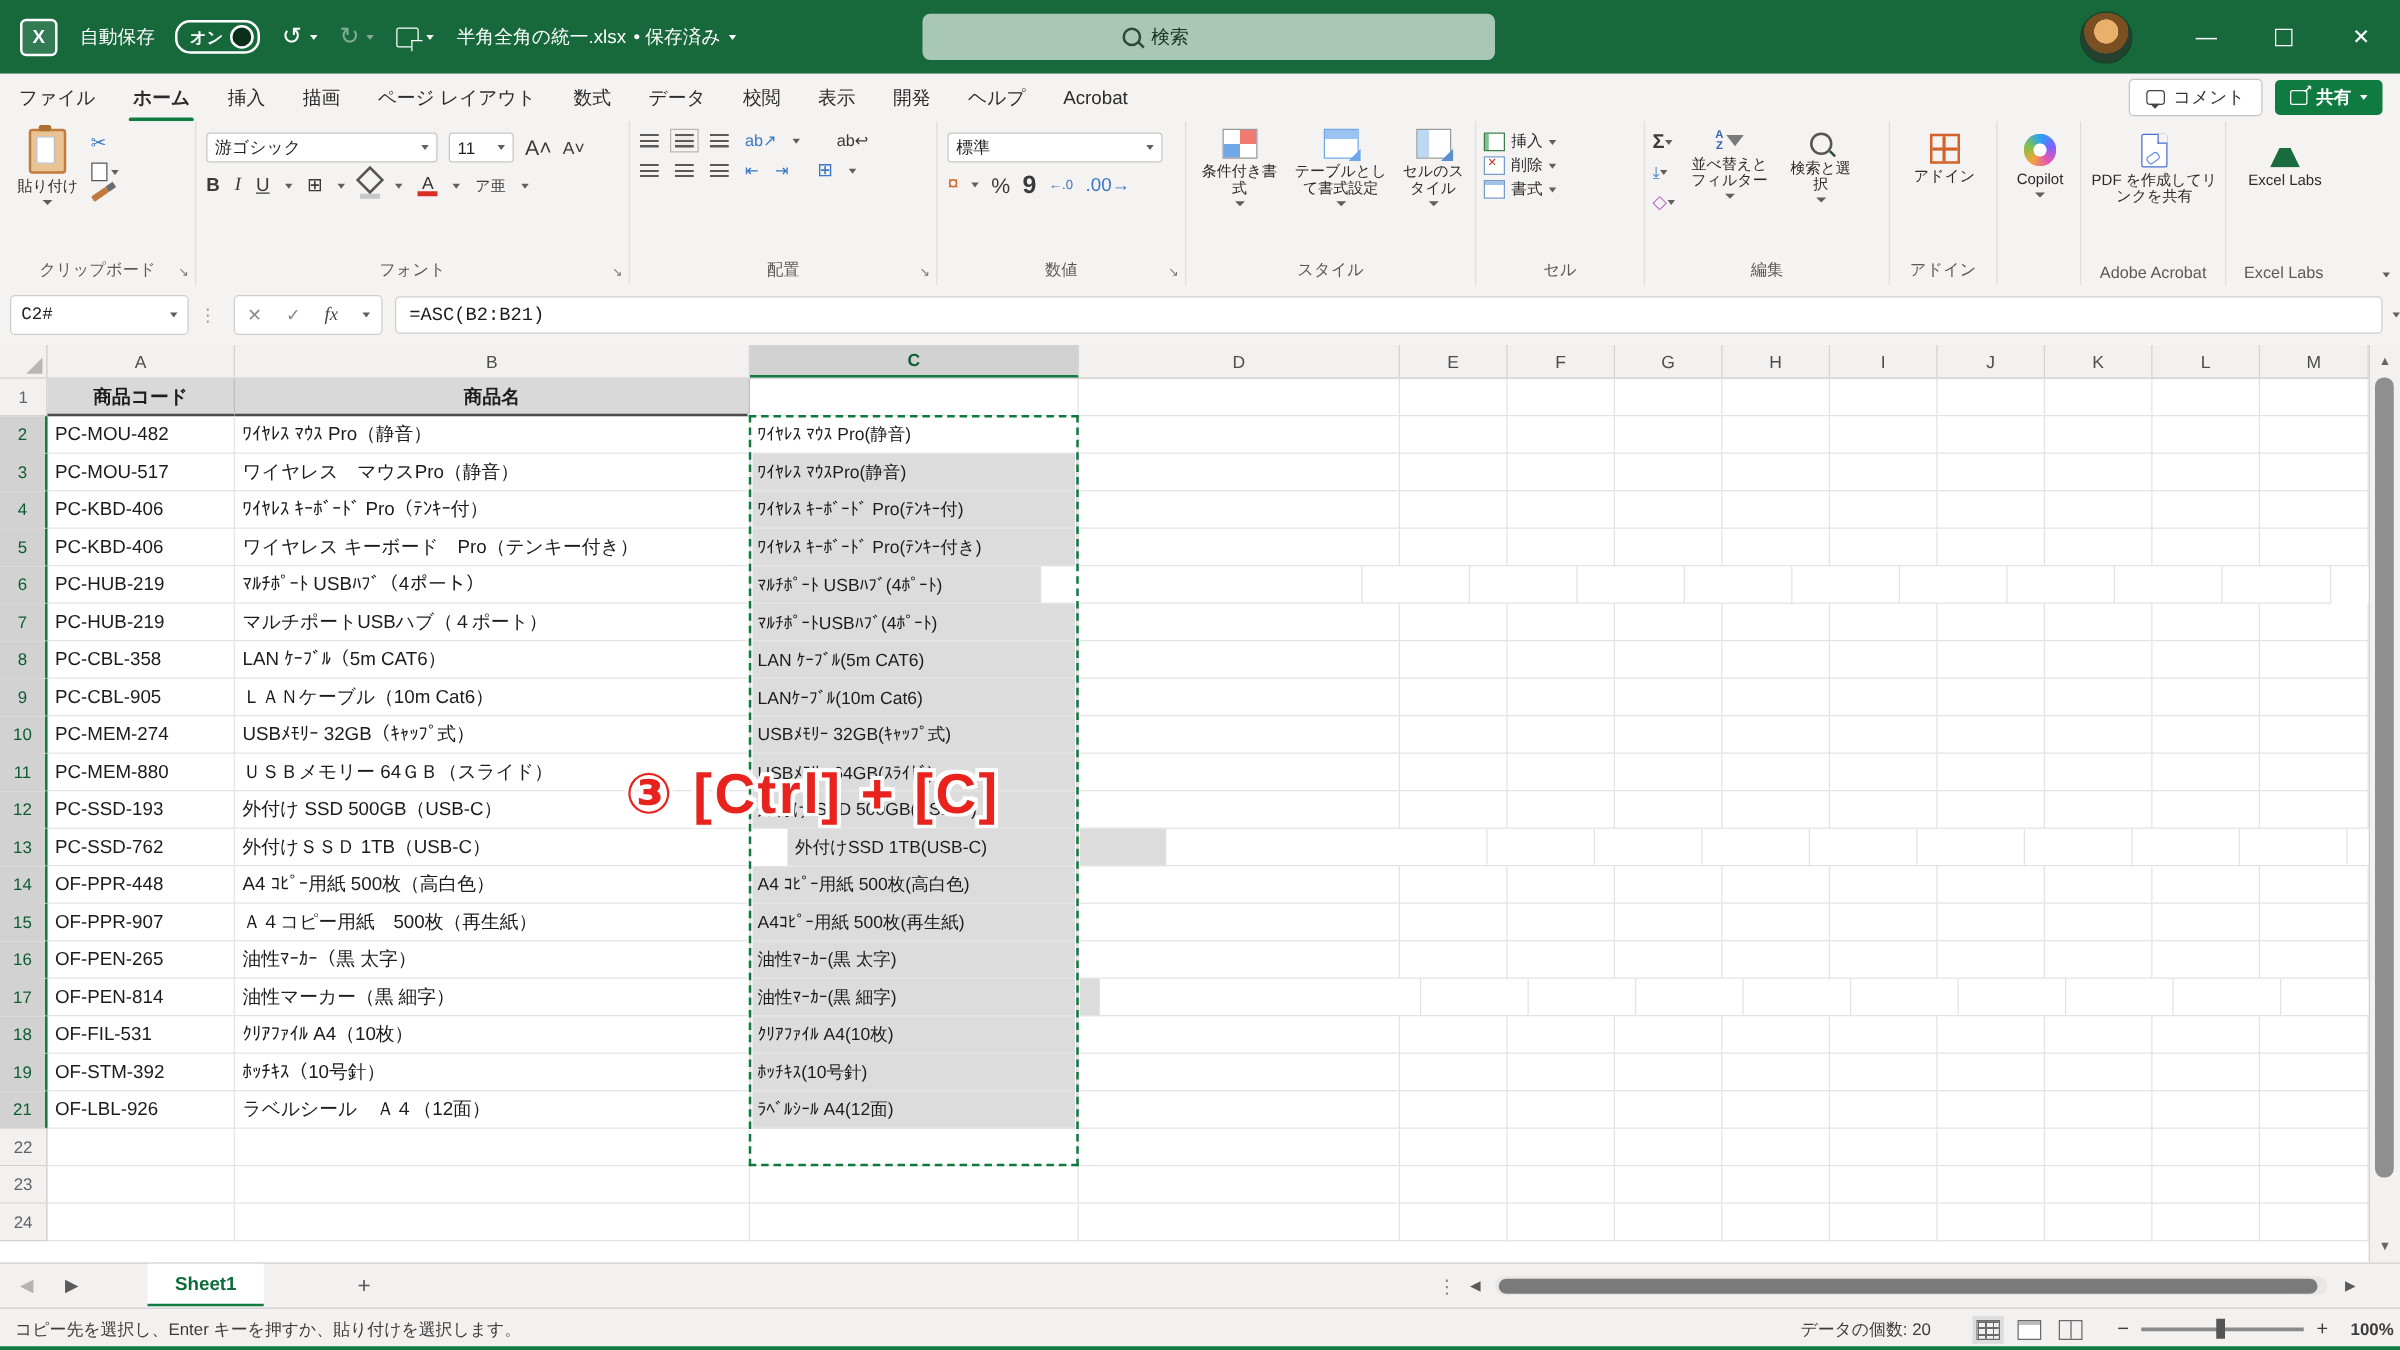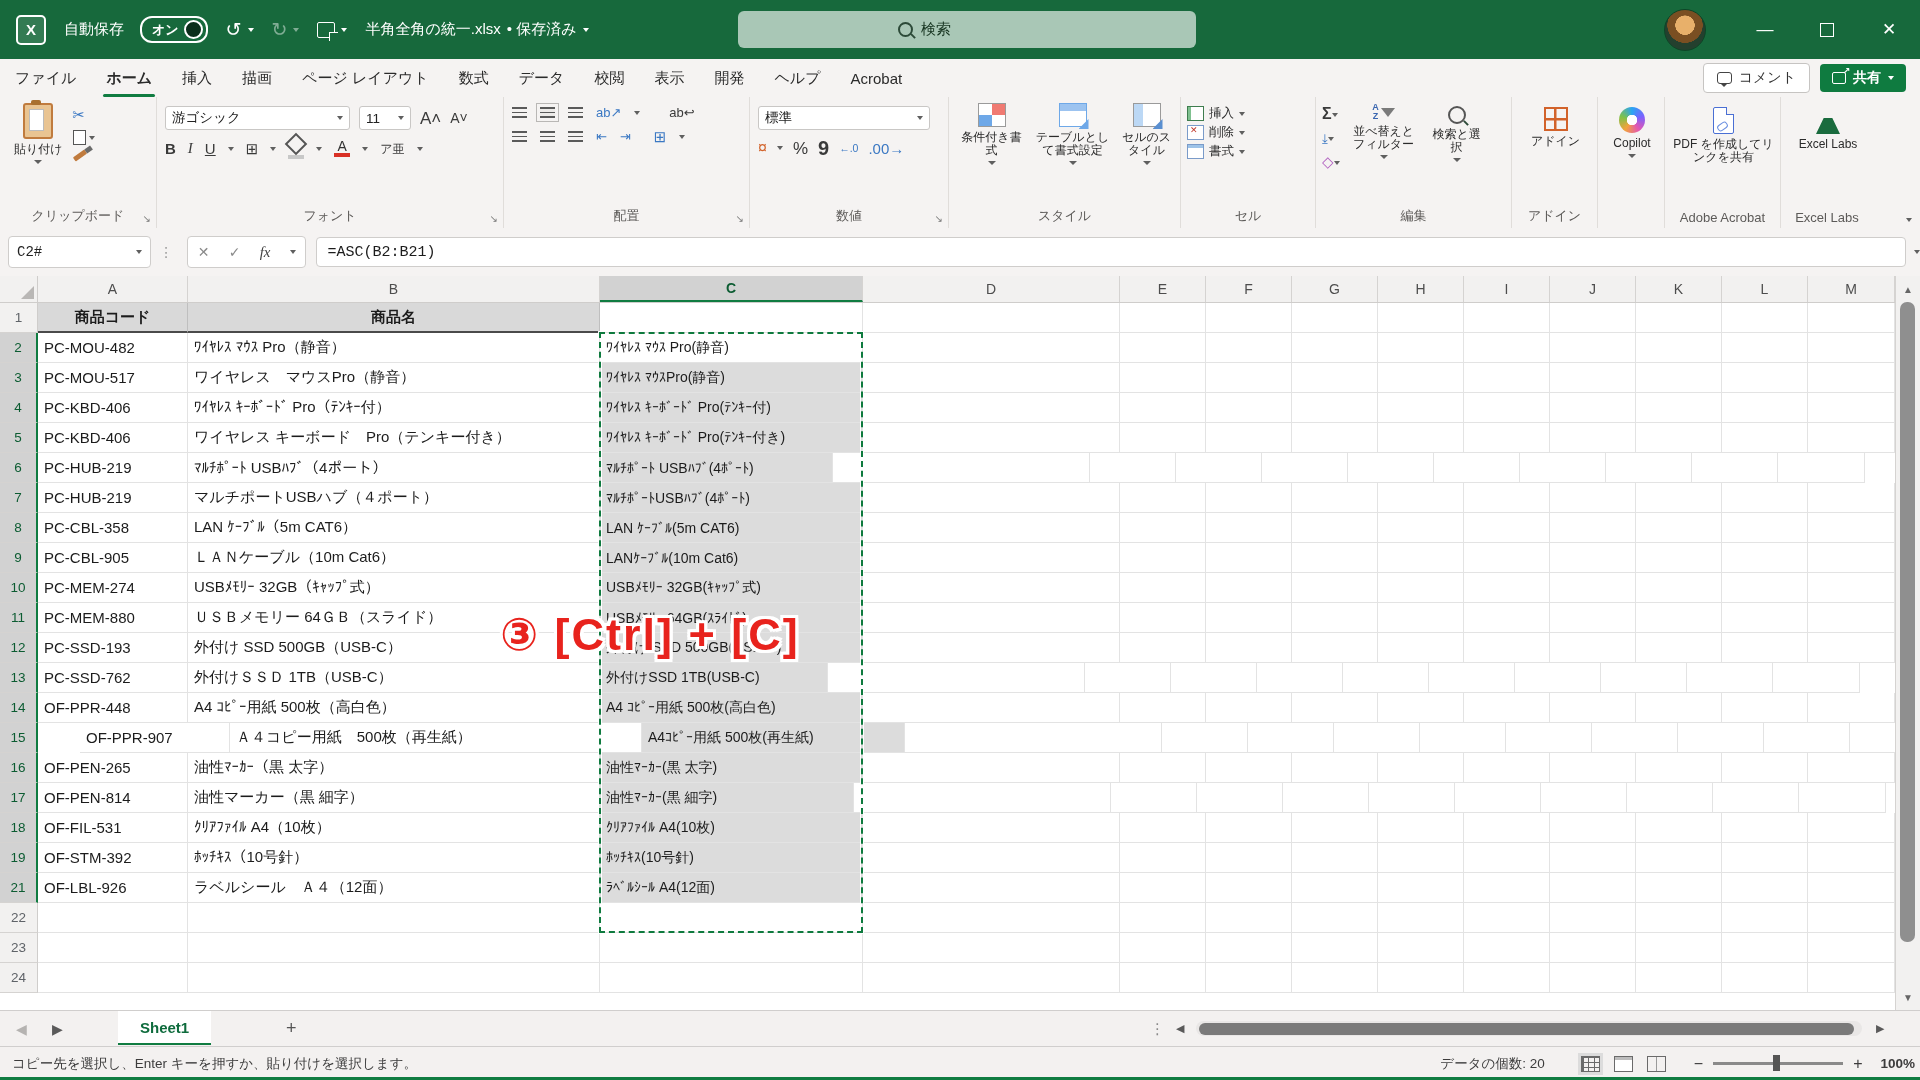--- a/index.html
+++ b/index.html
@@ -631,21 +631,21 @@
         <div class="cell" style="width: 86px;"></div>
         <div class="cell" style="width: 86px;"></div>
         <div class="cell" style="width: 86px;"></div>
         <div class="cell" style="width: 86px;"></div>
         <div class="cell" style="width: 87px;"></div>
       </div>
       <div class="grow">
         <div class="rn sel">13</div>
         <div class="cell" style="width: 150px;">PC-SSD-762</div>
         <div class="cell" style="width: 412px;">外付けＳＳＤ 1TB（USB-C）</div>
-        <div class="cell csel" style="width: 228px;">外付けSSD 1TB(USB-C)</div>
+        <div class="cell csel" style="width: 303px; margin-left: 30px;">外付けSSD 1TB(USB-C)</div>
         <div class="cell" style="width: 257px;"></div>
         <div class="cell" style="width: 86px;"></div>
         <div class="cell" style="width: 86px;"></div>
         <div class="cell" style="width: 86px;"></div>
         <div class="cell" style="width: 86px;"></div>
         <div class="cell" style="width: 86px;"></div>
         <div class="cell" style="width: 86px;"></div>
         <div class="cell" style="width: 86px;"></div>
         <div class="cell" style="width: 86px;"></div>
         <div class="cell" style="width: 87px;"></div>
@@ -661,21 +661,21 @@
         <div class="cell" style="width: 86px;"></div>
         <div class="cell" style="width: 86px;"></div>
         <div class="cell" style="width: 86px;"></div>
         <div class="cell" style="width: 86px;"></div>
         <div class="cell" style="width: 86px;"></div>
         <div class="cell" style="width: 86px;"></div>
         <div class="cell" style="width: 87px;"></div>
       </div>
       <div class="grow">
         <div class="rn sel">15</div>
-        <div class="cell" style="width: 150px; margin-left: 42px;">OF-PPR-907</div>
+        <div class="cell" style="width: 150px;">OF-PPR-907</div>
         <div class="cell" style="width: 412px;">Ａ４コピー用紙　500枚（再生紙）</div>
         <div class="cell csel" style="width: 263px;">A4ｺﾋﾟｰ用紙 500枚(再生紙)</div>
         <div class="cell" style="width: 257px;"></div>
         <div class="cell" style="width: 86px;"></div>
         <div class="cell" style="width: 86px;"></div>
         <div class="cell" style="width: 86px;"></div>
         <div class="cell" style="width: 86px;"></div>
         <div class="cell" style="width: 86px;"></div>
         <div class="cell" style="width: 86px;"></div>
         <div class="cell" style="width: 86px;"></div>
@@ -695,21 +695,21 @@
         <div class="cell" style="width: 86px;"></div>
         <div class="cell" style="width: 86px;"></div>
         <div class="cell" style="width: 86px;"></div>
         <div class="cell" style="width: 86px;"></div>
         <div class="cell" style="width: 87px;"></div>
       </div>
       <div class="grow">
         <div class="rn sel">17</div>
         <div class="cell" style="width: 150px;">OF-PEN-814</div>
         <div class="cell" style="width: 412px;">油性マーカー（黒 細字）</div>
-        <div class="cell csel" style="width: 254px;">油性ﾏｰｶｰ(黒 細字)</div>
+        <div class="cell csel" style="width: 280px;">油性ﾏｰｶｰ(黒 細字)</div>
         <div class="cell" style="width: 257px;"></div>
         <div class="cell" style="width: 86px;"></div>
         <div class="cell" style="width: 86px;"></div>
         <div class="cell" style="width: 86px;"></div>
         <div class="cell" style="width: 86px;"></div>
         <div class="cell" style="width: 86px;"></div>
         <div class="cell" style="width: 86px;"></div>
         <div class="cell" style="width: 86px;"></div>
         <div class="cell" style="width: 86px;"></div>
         <div class="cell" style="width: 87px;"></div>

